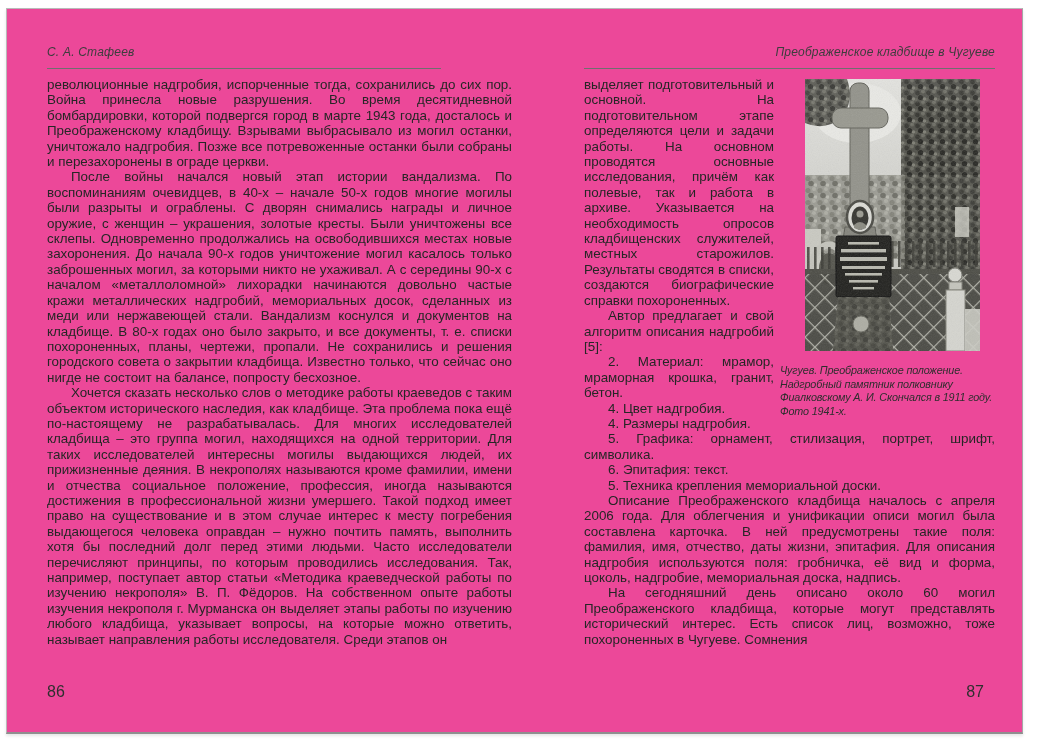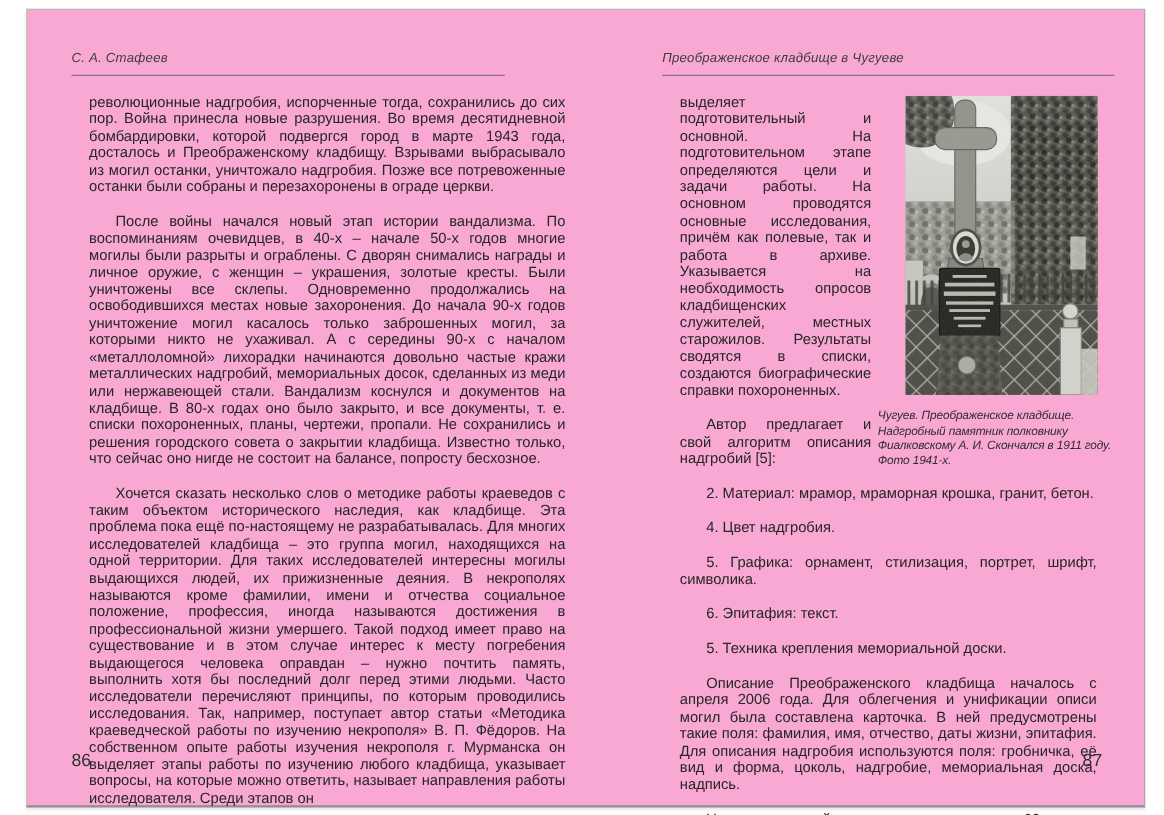--- a/index.html
+++ b/index.html
@@ -6,64 +6,64 @@
     margin: 0;
     padding: 0;
     width: 1058px;
     height: 741px;
     background: #ffffff;
     overflow: hidden;
     font-family: "Liberation Sans", sans-serif;
   }
   .spread {
     position: absolute;
-    left: 24px;
+    left: 6px;
     top: 8px;
     width: 1015px;
     height: 723px;
-    background: #f9a8d4;
+    background: #ec4899;
     border: 1px solid #b9b9b9;
     border-right-color: #a6a6a6;
     border-bottom: 2px solid #8f8f8f;
     box-shadow: 0 2px 3px rgba(0,0,0,0.10);
     text-decoration: underline;
   }
   .page {
     position: absolute;
     top: 36px;
   }
   .page-left  { left: 40px;  width: 465px; }
   .page-right { left: 577px; width: 411px; }
 
   .running-head {
     font-style: italic;
     font-size: 12px;
     line-height: 14px;
     color: #3d3d3d;
     letter-spacing: 0.2px;
   }
-  .running-head.right { }
+  .running-head.right { text-align: right; }
 
   .head-rule {
     height: 1px;
     background: #6f6f6f;
     margin-top: 9px;
   }
   .head-rule.left-rule { width: 394px; }
 
   .body-text {
     margin-top: 8px;
     font-size: 13.4px;
     line-height: 15.4px;
     text-align: justify;
     color: #262626;
     hyphens: auto;
     -webkit-hyphens: auto;
   }
-  .body-text p { margin: 16px; }
+  .body-text p { margin: 0; }
   .body-text p.indent { text-indent: 24px; }
 
   .photo-figure {
     float: right;
     width: 215px;
     margin: 2px 0 3px 6px;
   }
   .photo-figure svg {
     display: block;
     width: 175px;
@@ -204,31 +204,32 @@
           <g>
             <circle cx="150" cy="196" r="7" fill="#d8d8d2" stroke="#7e7e76"></circle>
             <rect x="144" y="203" width="13" height="8" fill="#c4c4bc" stroke="#7e7e76"></rect>
             <rect x="141" y="211" width="19" height="61" fill="#d5d5cf" stroke="#83837b"></rect>
             <rect x="160" y="230" width="15" height="42" fill="#ccccc4" opacity="0.9"></rect>
           </g>
 
           <rect width="175" height="272" filter="url(#grainF)" opacity="0.14"></rect>
         </svg>
         <figcaption class="photo-caption">
-          <div>Чугуев. Преображенское кладбище.</div>
+          <div>Чугуев. Преображенское положение.</div>
           <div>Надгробный памятник полковнику</div>
           <div>Фиалковскому А. И. Скончался в 1911 году.</div>
           <div>Фото 1941-х.</div>
         </figcaption>
       </figure>
 
       <p>выделяет подготовительный и основной. На подготовительном этапе определяются цели и задачи работы. На основном проводятся основные исследования, причём как полевые, так и работа в архиве. Указывается на необходимость опросов кладбищенских служителей, местных старожилов. Результаты сводятся в списки, создаются биографические справки похороненных.</p>
       <p class="indent">Автор предлагает и свой алгоритм описания надгробий [5]:</p>
       <p class="indent">2. Материал: мрамор, мраморная крошка, гранит, бетон.</p>
       <p class="indent">4. Цвет надгробия.</p>
+      <p class="indent">4. Размеры надгробия.</p>
       <p class="indent">5. Графика: орнамент, стилизация, портрет, шрифт, символика.</p>
       <p class="indent">6. Эпитафия: текст.</p>
       <p class="indent">5. Техника крепления мемориальной доски.</p>
       <p class="indent">Описание Преображенского кладбища началось с апреля 2006 года. Для облегчения и унификации описи могил была составлена карточка. В ней предусмотрены такие поля: фамилия, имя, отчество, даты жизни, эпитафия. Для описания надгробия используются поля: гробничка, её вид и форма, цоколь, надгробие, мемориальная доска, надпись.</p>
       <p class="indent">На сегодняшний день описано около 60 могил Преображенского кладбища, которые могут представлять исторический интерес. Есть список лиц, возможно, тоже похороненных в Чугуеве. Сомнения</p>
     </div>
   </div>
 
   <div class="pagenum pn-left">86</div>
   <div class="pagenum pn-right">87</div>

